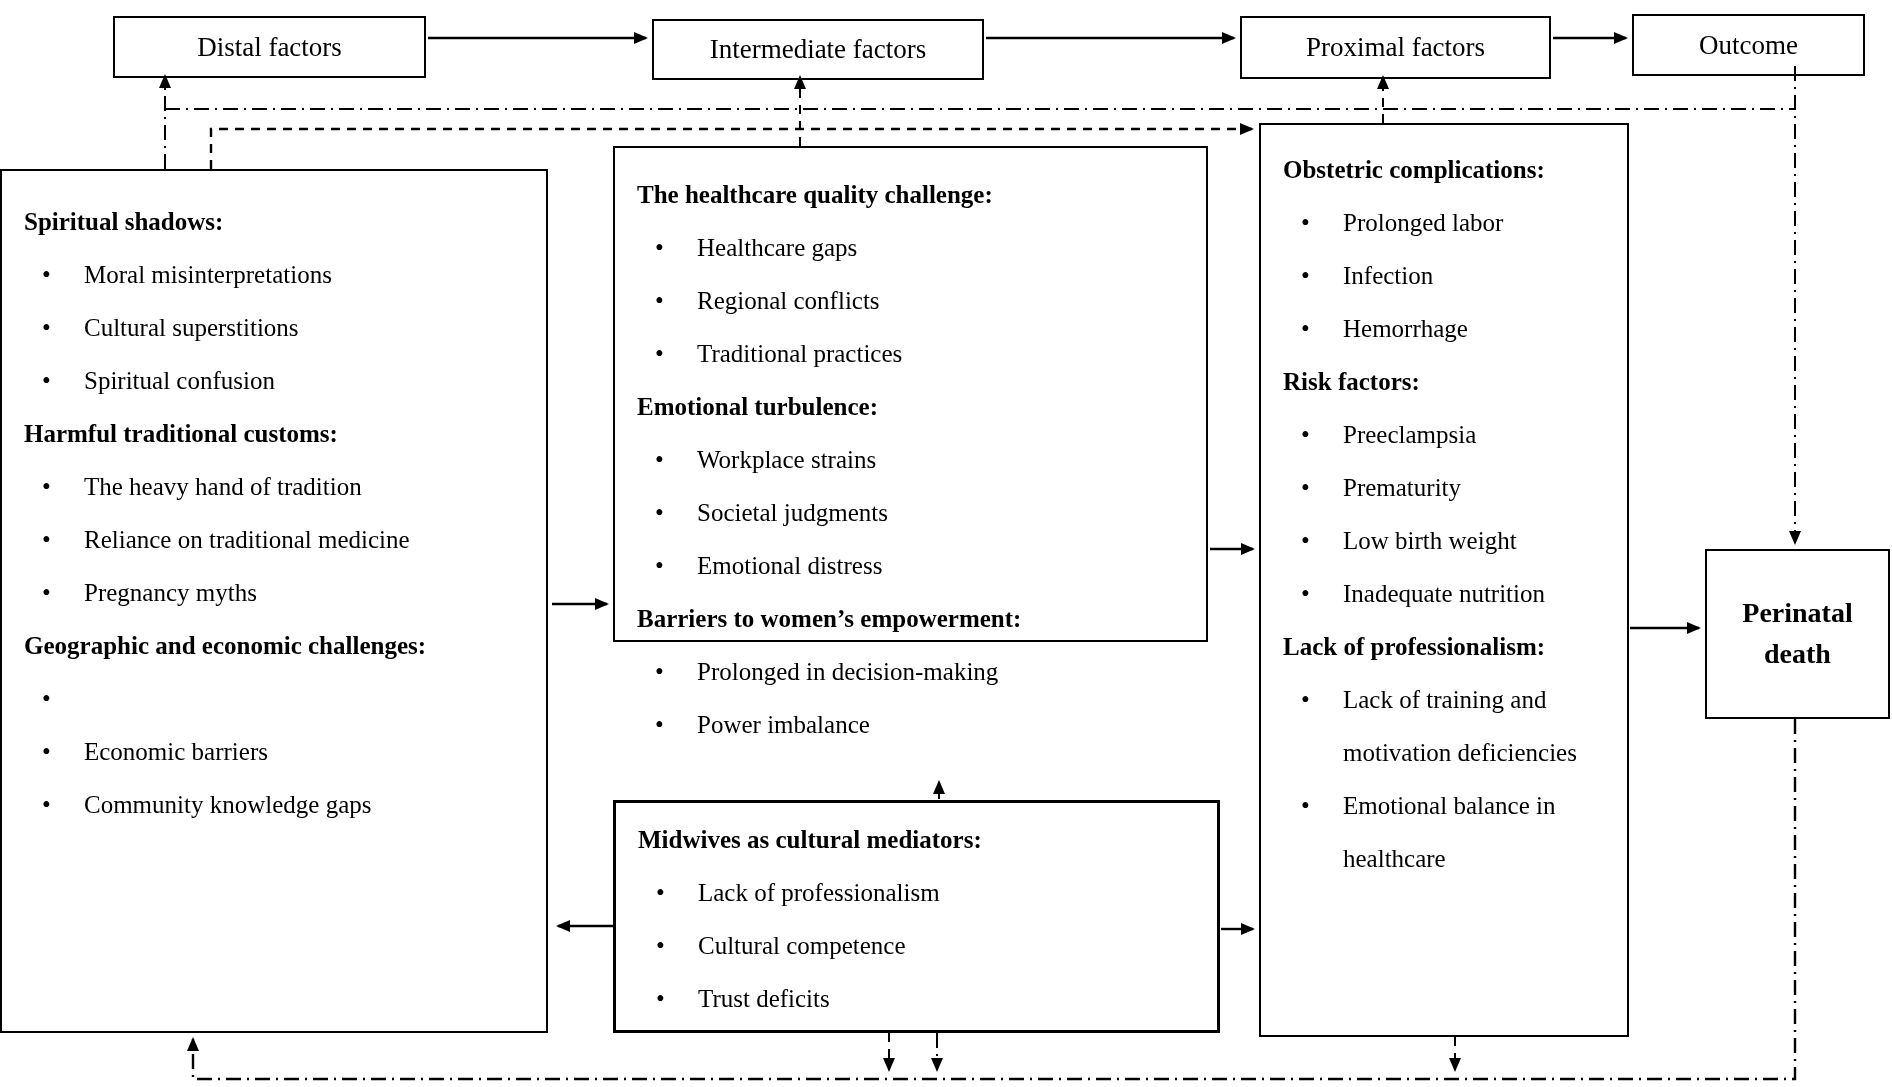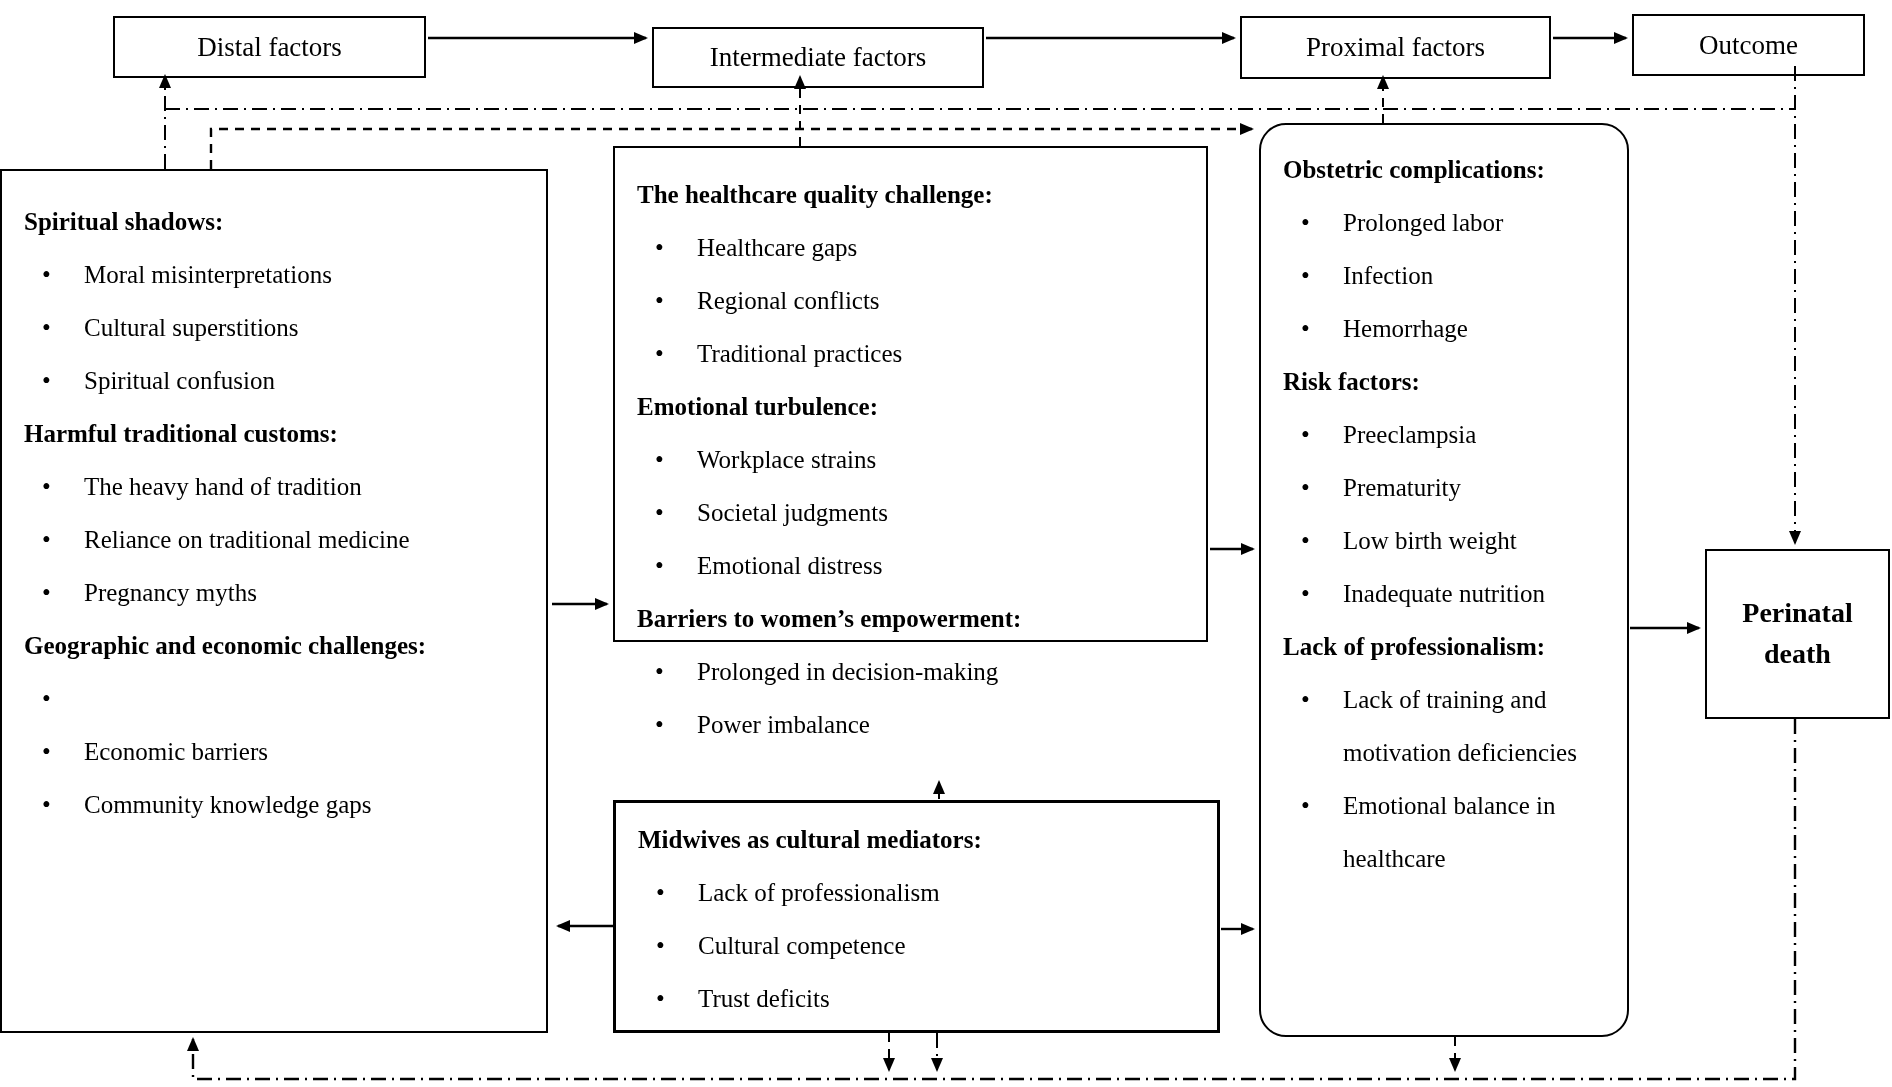--- a/index.html
+++ b/index.html
@@ -28,21 +28,21 @@
     font-size:25px;
     box-sizing:border-box;
     padding:20px 20px 0 22px;
   }
   .sec-heading { font-weight:bold; line-height:53px; }
   .item { display:flex; line-height:53px; }
   .bullet { margin-left:18px; width:22px; flex:none; }
   .txt { margin-left:20px; }
   #midwives-box { padding-top:10px; border-width:3px; }
   #left-box { padding-top:24px; }
-  #right-box { padding-top:18px;border-radius:27px; }
+  #right-box { padding-top:18px; }
   #perinatal-box {
     position:absolute;
     border:2px solid #000;
     background:#fff;
     display:flex; align-items:center; justify-content:flex-end;
     text-align:center;
     font-size:28px; font-weight:bold; line-height:1.45;
     box-sizing:border-box;
     padding:0 16px;
   }
@@ -52,21 +52,21 @@
   svg.overlay .dashdot { stroke-width:2; stroke-dasharray:15 6 2 6; }
 </style>
 </head>
 <body>
 
 <div id="canvas">
 
   <div class="hbox" style="left:113px; top:6px; width:313px; height:62px;">
     <span>Distal factors</span>
   </div>
-  <div class="hbox" style="left:652px; top:17px; width:332px; height:61px;">
+  <div class="hbox" style="left:652px; top:9px; width:332px; height:61px;">
     <span>Intermediate factors</span>
   </div>
   <div class="hbox" style="left:1240px; top:6px; width:311px; height:63px;">
     <span>Proximal factors</span>
   </div>
   <div class="hbox" style="left:1632px; top:4px; width:233px; height:62px;">
     <span>Outcome</span>
   </div>
 
   <div class="cbox" id="left-box" style="left:0; top:169px; width:548px; height:864px;">

